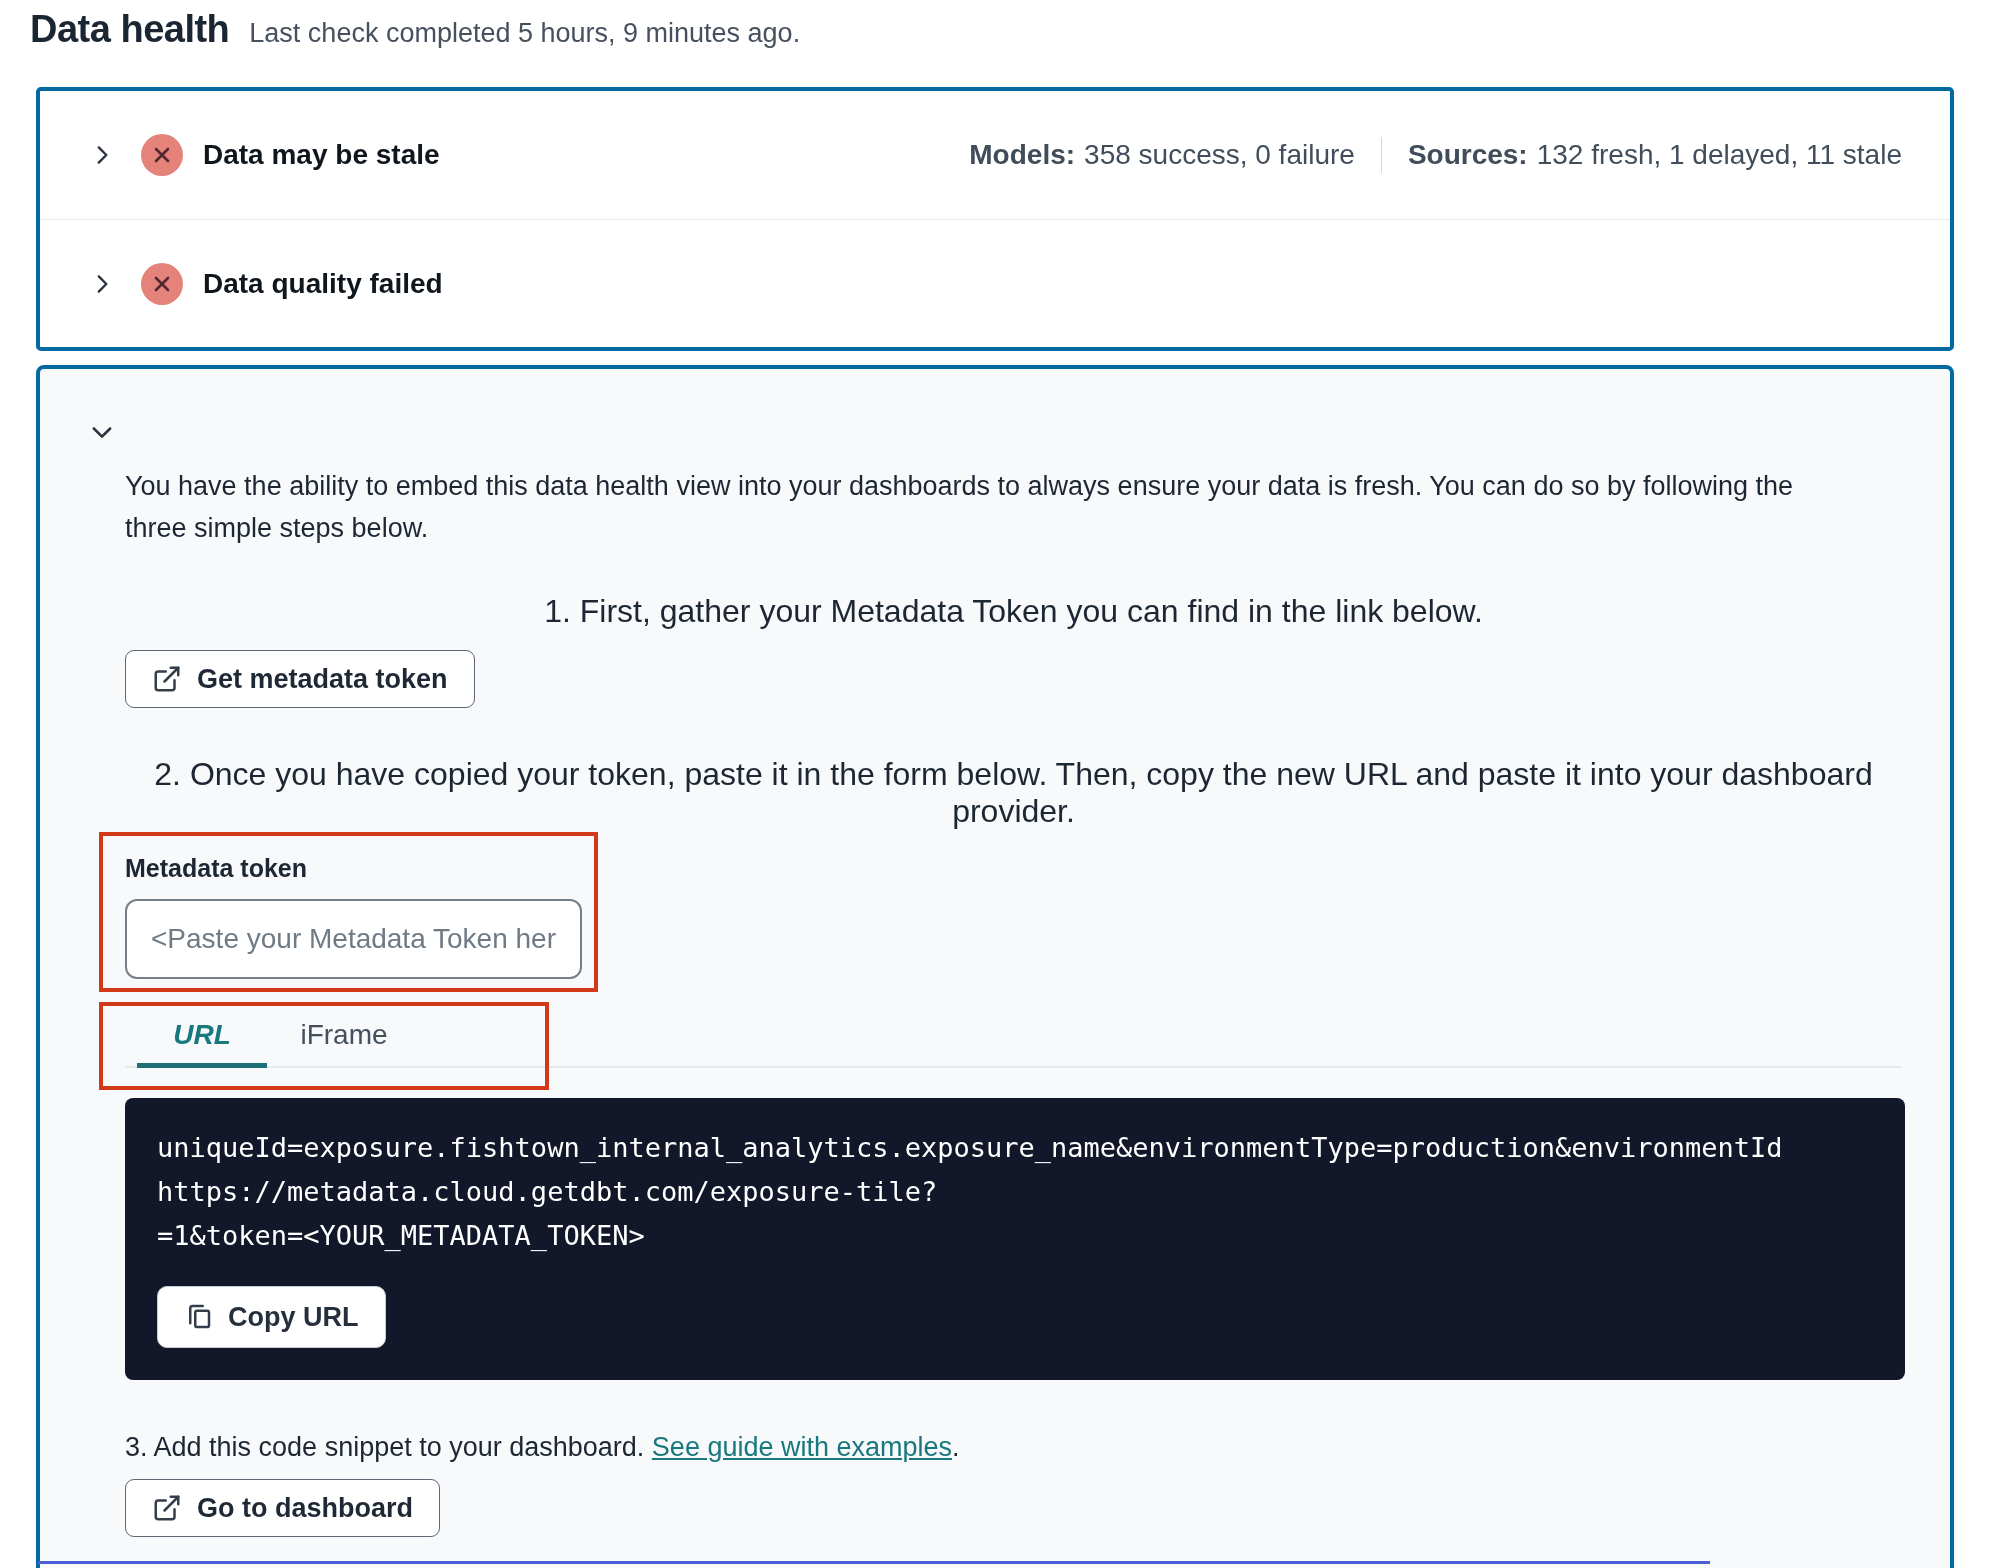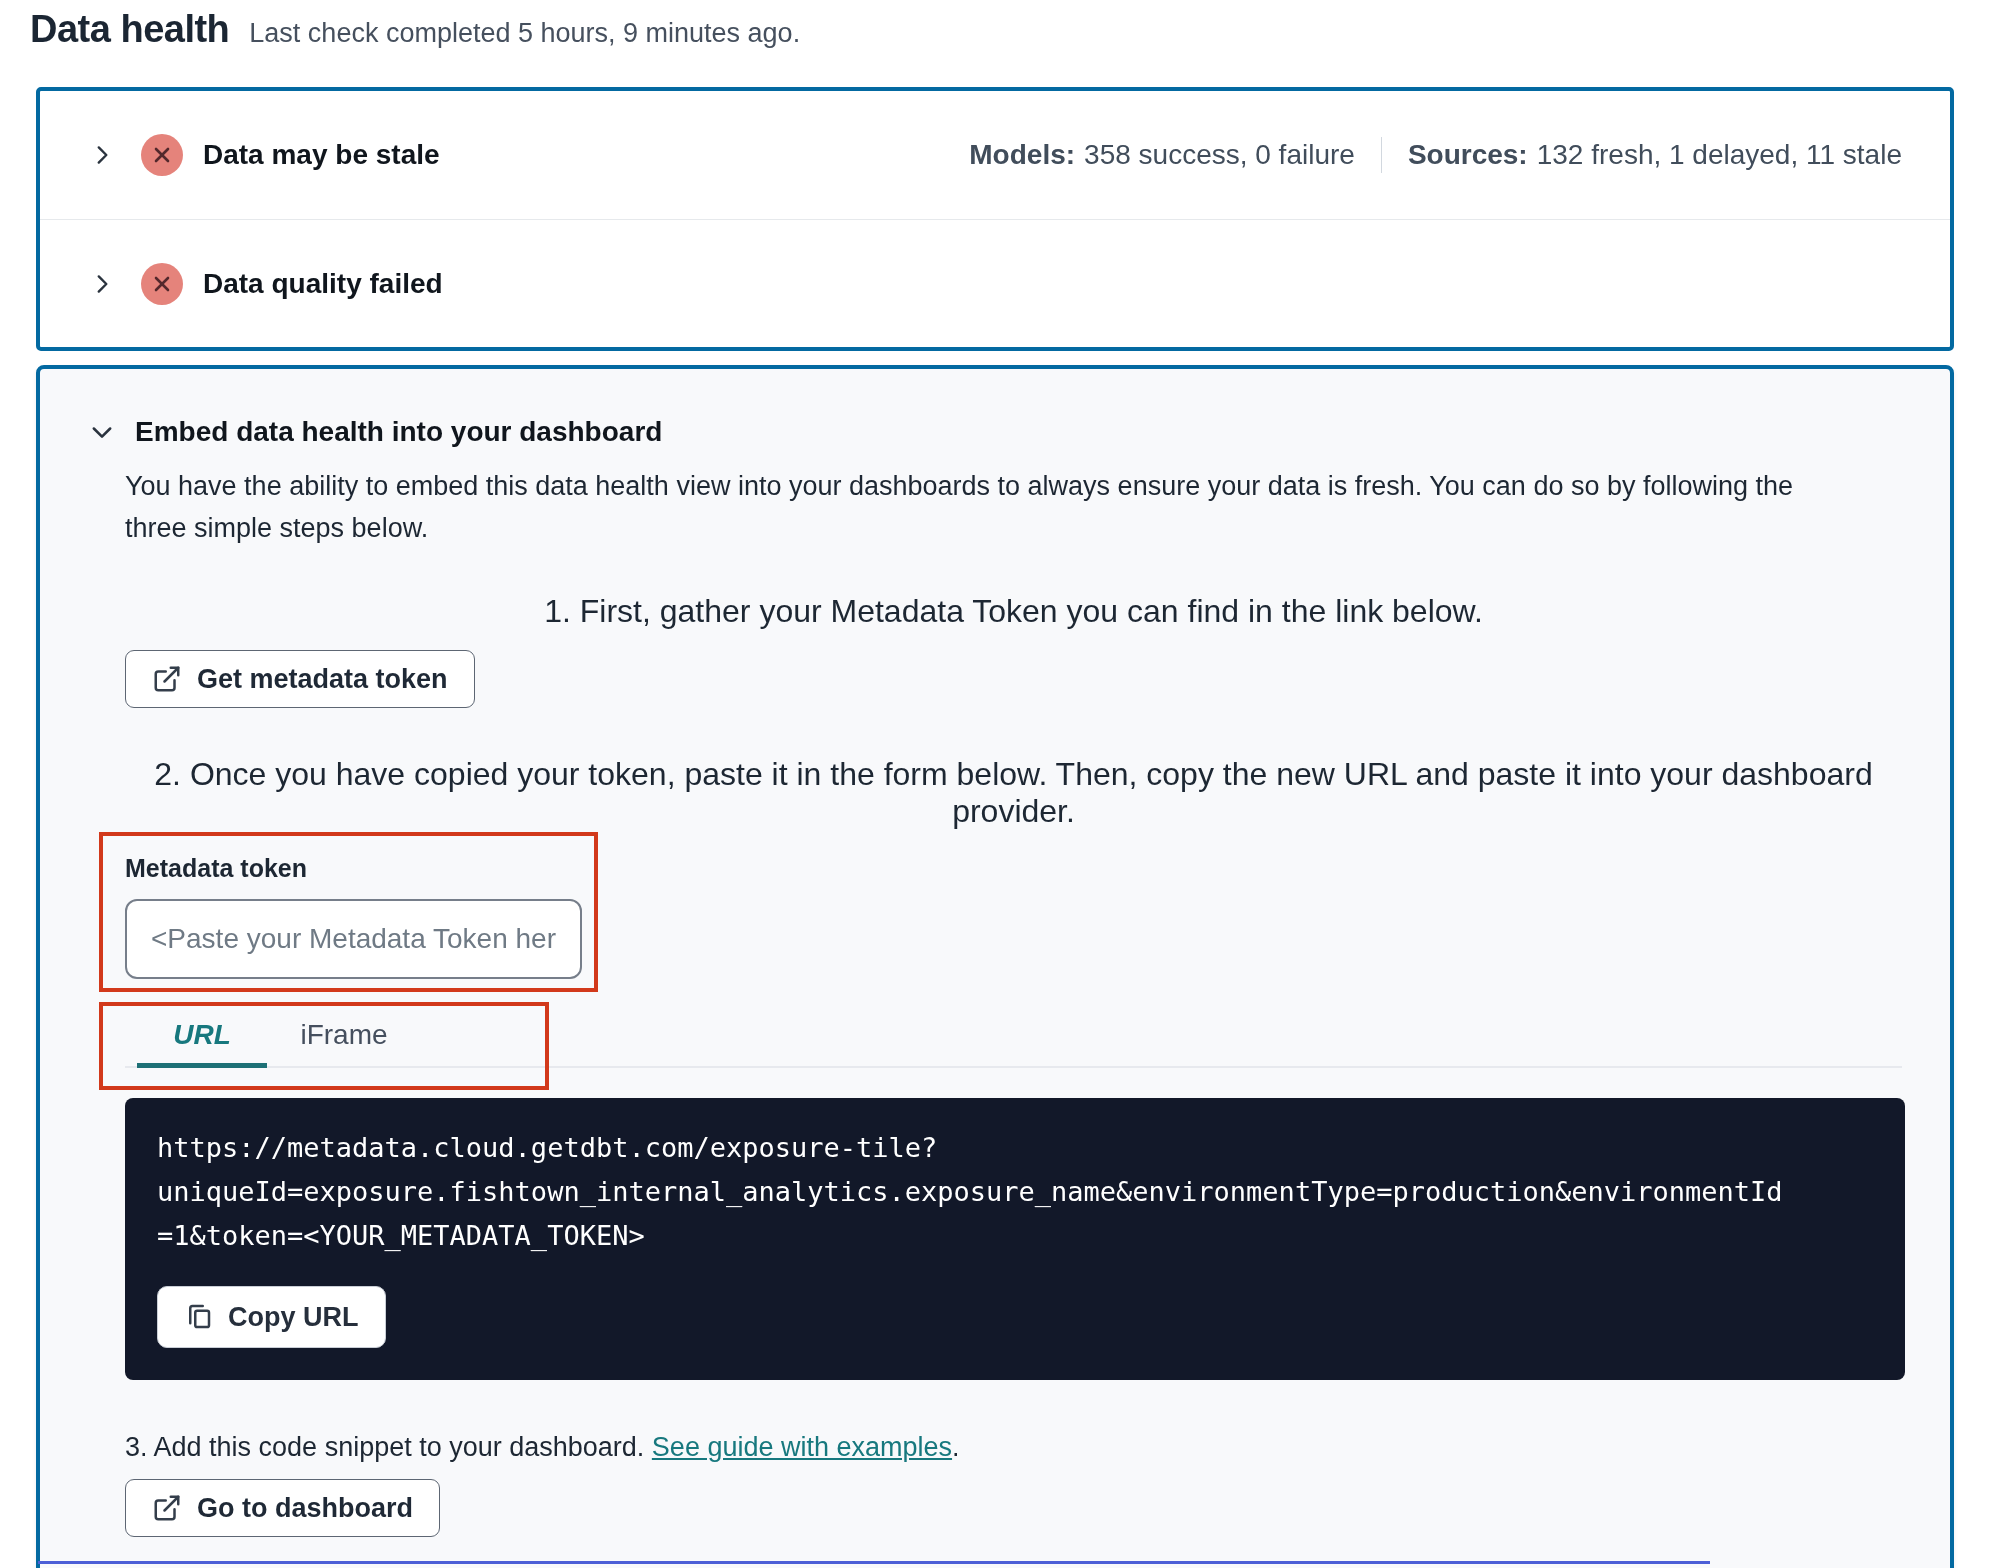--- a/index.html
+++ b/index.html
@@ -154,21 +154,20 @@
 </div>
 
 <div class="card embed-card">
 
   <div class="embed-header">
     <span class="chev">
       <svg width="28" height="28" viewBox="0 0 24 24" fill="none" stroke="#2a333e" stroke-width="2.2" stroke-linecap="round" stroke-linejoin="round">
           <polyline points="5 9 12 16 19 9"></polyline>
         </svg>
     </span>
-    <span class="embed-title">Embed data health into your dashboard</span>
   </div>
 
   <div class="embed-body">
     <div class="embed-desc">You have the ability to embed this data health view into your dashboards to always ensure your data is fresh. You can do so by following the three simple steps below.</div>
 
     <div class="step-text">1. First, gather your Metadata Token you can find in the link below.</div>
 
     <button class="btn">
       <span style="display:inline-flex;">
         <svg width="30" height="30" viewBox="0 0 24 24" fill="none" stroke="#343e4b" stroke-width="2" stroke-linecap="round" stroke-linejoin="round">
@@ -188,22 +187,22 @@
       <div class="redbox redbox-token"></div>
     </div>
 
     <div class="tabbar">
       <div class="tab active">URL</div>
       <div class="tab">iFrame</div>
       <div class="redbox redbox-tabs"></div>
     </div>
 
     <div class="codeblock">
+      <div class="codeline">uniqueId=exposure.fishtown_internal_analytics.exposure_name&amp;environmentType=production&amp;environmentId</div>
       <div class="codeline">https://metadata.cloud.getdbt.com/exposure-tile?</div>
-      <div class="codeline">uniqueId=exposure.fishtown_internal_analytics.exposure_name&amp;environmentType=production&amp;environmentId</div>
       <div class="codeline">=1&amp;token=&lt;YOUR_METADATA_TOKEN&gt;</div>
       <button class="copy-btn">
         <span style="display:inline-flex;">
           <svg width="30" height="30" viewBox="0 0 24 24" fill="none" stroke="#343e4b" stroke-width="2" stroke-linecap="round" stroke-linejoin="round">
               <rect x="9" y="7" width="11" height="13" rx="1.5"></rect>
               <path d="M5 17V5a1.8 1.8 0 0 1 1.8-1.8H15"></path>
             </svg>
         </span>
         <span>Copy URL</span>
       </button>

